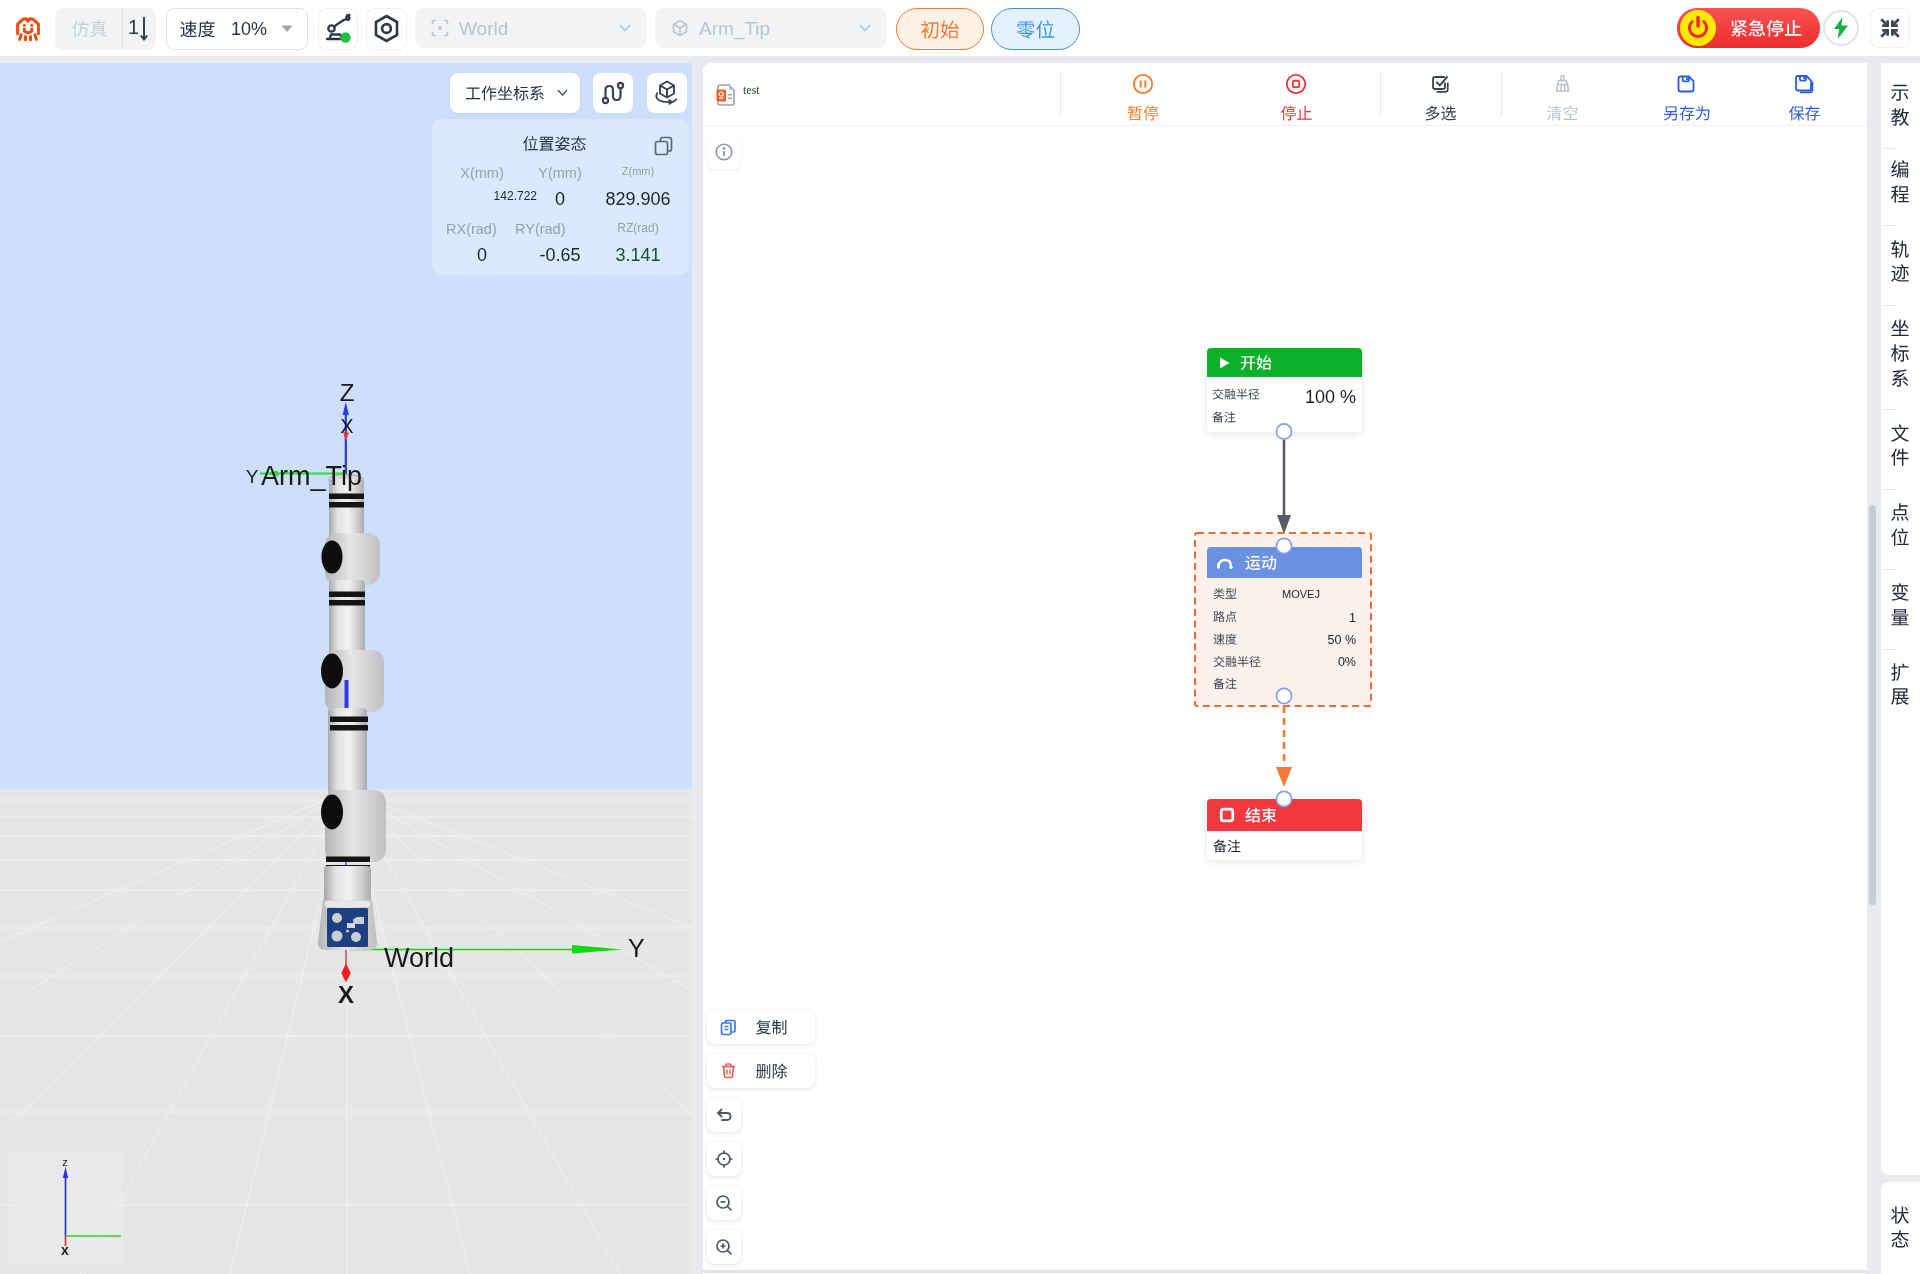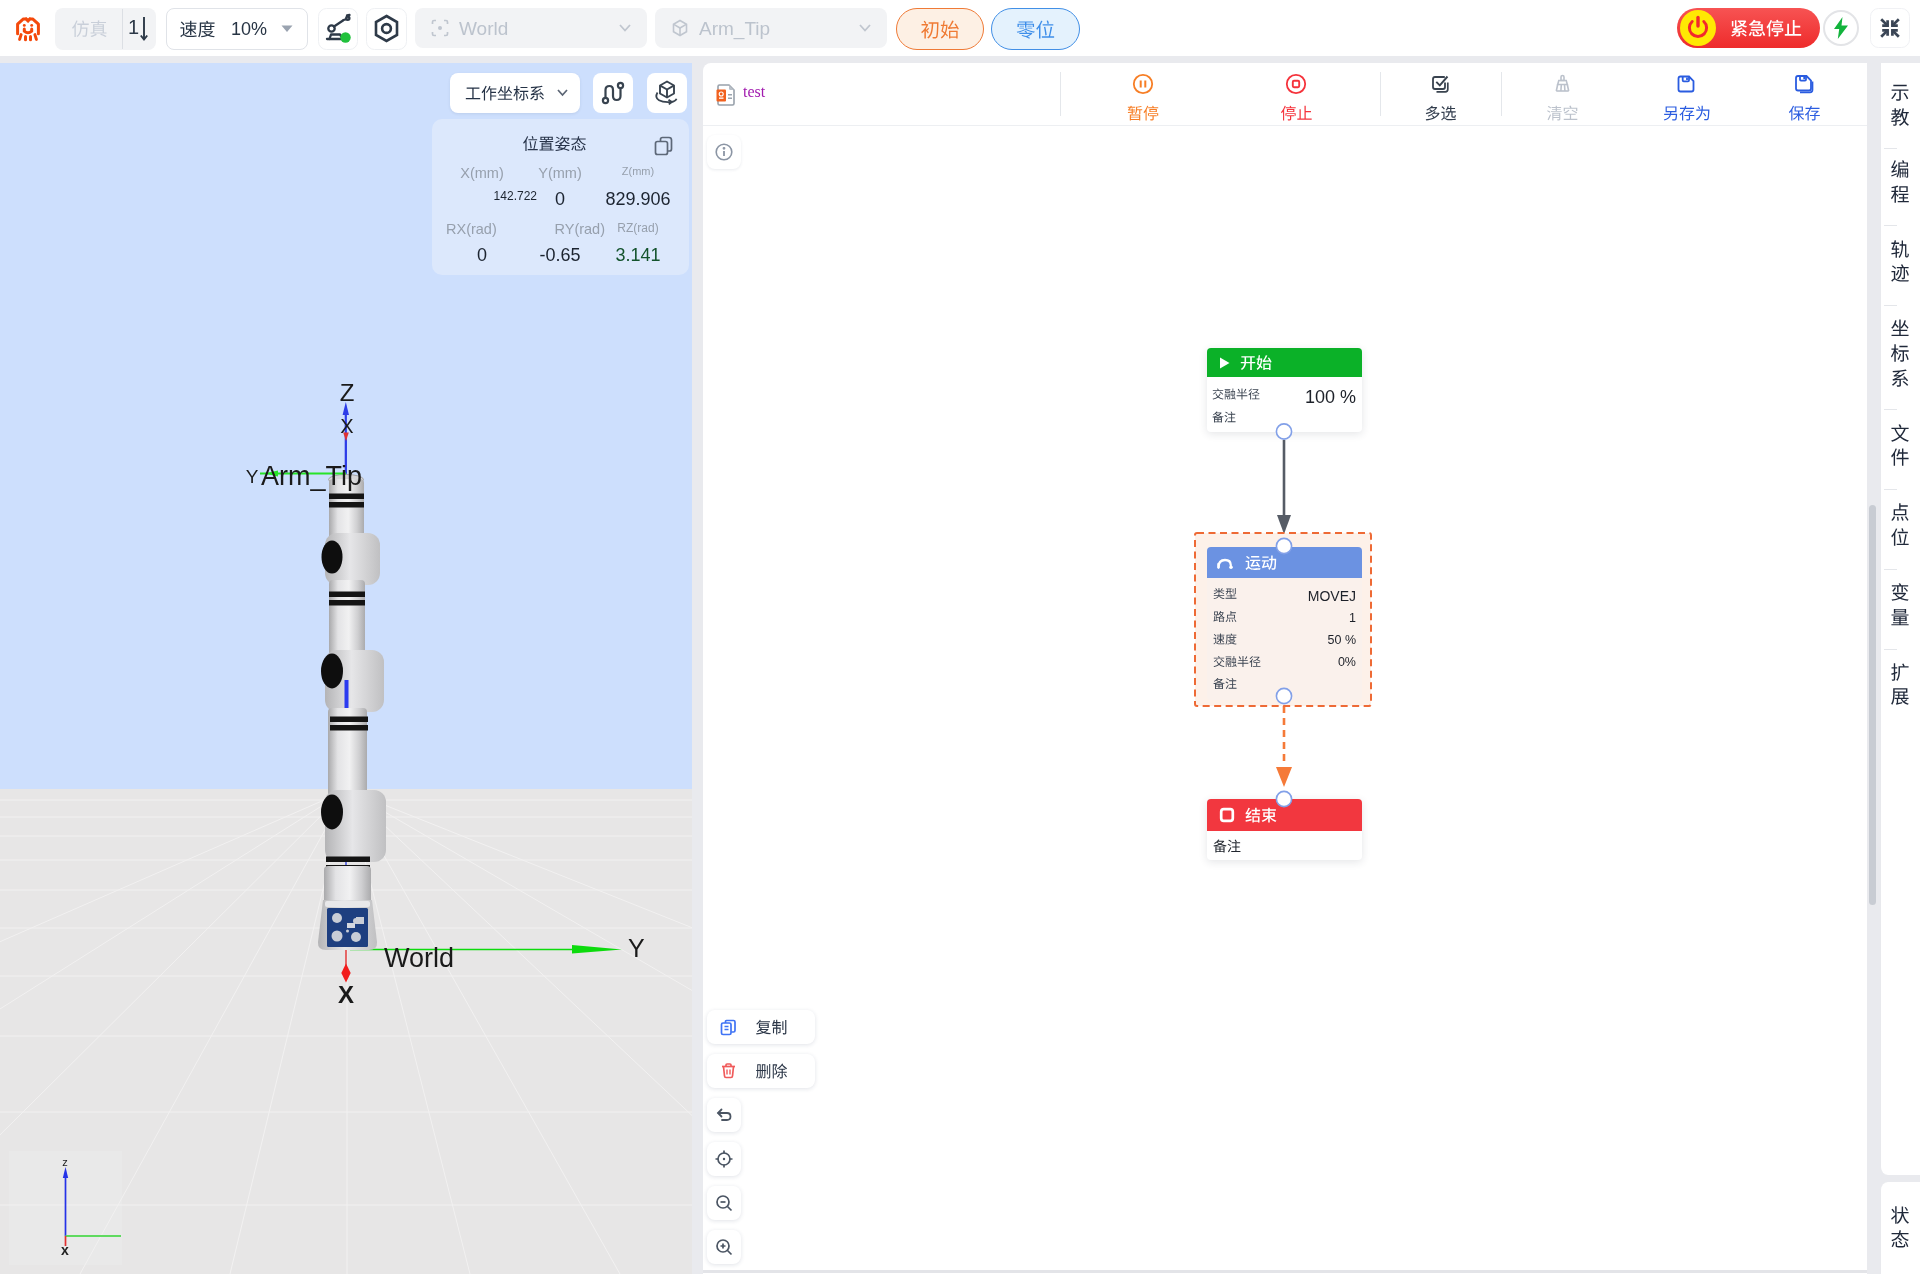--- a/index.html
+++ b/index.html
@@ -120,21 +120,21 @@
 <div id="prog"></div>
 <svg class="abs" style="left:714px;top:83px" width="24" height="24" viewBox="0 0 24 24">
 <path d="M4 3.5 Q4 2 5.5 2 H15 L20 7 V20.5 Q20 22 18.5 22 H5.5 Q4 22 4 20.5 Z" fill="#fff" stroke="#98a1ab" stroke-width="1.6"></path>
 <path d="M15 2 L20 7 H16.5 Q15 7 15 5.5 Z" fill="#b9c0c8"></path>
 <rect x="2.5" y="6.5" width="9.5" height="12" rx="1" fill="#f1611e"></rect>
 <circle cx="7.2" cy="11" r="2" fill="none" stroke="#fff" stroke-width="1.1"></circle>
     <rect x="5" y="14.5" width="4.5" height="1.3" fill="#fff"></rect>
 <rect x="14" y="11" width="4" height="1.5" fill="#9aa3ad"></rect>
     <rect x="14" y="14.5" width="4" height="1.5" fill="#9aa3ad"></rect>
   </svg>
-<div class="abs" style="left:743px;top:83px;font-size:16px;color:#a21caf;font-family:'Liberation Serif',serif">test</div>
+<div class="abs" style="left:743px;top:83px;font-size:12px;color:#14532d;font-family:'Liberation Serif',serif">test</div>
 <div class="tsep" style="left:1059.5px"></div>
 <div class="tsep" style="left:1379.5px"></div>
 <div class="tsep" style="left:1500.5px"></div>
 <svg class="abs" style="left:1131px;top:72px" width="24" height="24" viewBox="0 0 24 24" fill="none" stroke="#f77e25">
     <circle cx="12" cy="12" r="9.2" stroke-width="1.8"></circle>
     <path d="M9.7 8.5 V15.5 M14.3 8.5 V15.5" stroke-width="2"></path>
   </svg>
 <svg class="abs" style="left:1284px;top:72px" width="24" height="24" viewBox="0 0 24 24" fill="none" stroke="#f5323b">
     <circle cx="12" cy="12" r="9.2" stroke-width="1.8"></circle>
     <rect x="8.8" y="8.8" width="6.4" height="6.4" rx="1.2" stroke-width="1.9"></rect>
@@ -193,21 +193,21 @@
     <path d="M3.5 13.5 Q3.5 6 10 6 Q15.8 6 15.8 11.3"></path>
     <path d="M3.5 13.5 V10"></path>
     <circle cx="16" cy="13.2" r="1.8" fill="#fff" stroke="none"></circle>
   </svg>
 <div class="node" style="left:1207px;top:799px;width:155px;height:61px;background:#fff"></div>
 <div class="abs" style="left:1207px;top:799px;width:155px;height:32px;background:#f2373f;border-radius:4px 4px 0 0"></div>
 <svg class="abs" style="left:1219px;top:807px" width="16" height="16" viewBox="0 0 16 16">
     <rect x="2.2" y="2.2" width="11.6" height="11.6" rx="2.6" fill="none" stroke="#fff" stroke-width="2.7"></rect>
   </svg>
 <div class="abs" style="left:1246px;top:387px;width:110px;text-align:right;font-size:18px;color:#1d2129">100 %</div>
-<div class="abs" style="left:1246px;top:587.5px;width:110px;text-align:right;font-size:14px;color:#1d2129">MOVEJ</div>
+<div class="abs" style="left:1246px;top:587.5px;width:110px;text-align:center;font-size:11px;color:#1d2129">MOVEJ</div>
 <div class="abs" style="left:1246px;top:610.5px;width:110px;text-align:right;font-size:12.5px;color:#1d2129">1</div>
 <div class="abs" style="left:1246px;top:632.5px;width:110px;text-align:right;font-size:12.5px;color:#1d2129">50 %</div>
 <div class="abs" style="left:1246px;top:655px;width:110px;text-align:right;font-size:12.5px;color:#1d2129">0%</div>
 <svg class="abs" style="left:703px;top:126px;pointer-events:none" width="1164" height="1148" viewBox="0 0 1164 1148">
     <g transform="translate(-703,-126)">
       <circle cx="1284" cy="431.5" r="7.6" fill="#fff" stroke="#82a0e8" stroke-width="1.6"></circle>
       <circle cx="1284" cy="546" r="7.6" fill="#fff" stroke="#82a0e8" stroke-width="1.6"></circle>
       <circle cx="1284" cy="696" r="7.6" fill="#fff" stroke="#82a0e8" stroke-width="1.6"></circle>
       <circle cx="1284" cy="799" r="7.6" fill="#fff" stroke="#82a0e8" stroke-width="1.6"></circle>
     </g>
@@ -378,21 +378,21 @@
   </svg>
 <div class="abs" style="left:432px;top:119px;width:257px;height:156px;background:#dce8fc;border-radius:10px"></div>
 <svg class="abs" style="left:653px;top:135px" width="22" height="22" viewBox="0 0 22 22" stroke="#5d6878" stroke-width="1.7" fill="none">
     <rect x="2.5" y="6.5" width="12" height="13" rx="2"></rect>
     <path d="M7.5 6.5 V4.5 Q7.5 2.5 9.5 2.5 H16 Q18.5 2.5 18.5 5 V14 Q18.5 16 16.5 16 H14.5"></path>
   </svg>
 <div class="abs" style="left:437px;top:165px;width:90px;text-align:center;font-size:14.5px;color:#97a0ad">X(mm)</div>
 <div class="abs" style="left:515px;top:165px;width:90px;text-align:center;font-size:14.5px;color:#97a0ad">Y(mm)</div>
 <div class="abs" style="left:593px;top:165px;width:90px;text-align:center;font-size:11px;color:#97a0ad">Z(mm)</div>
 <div class="abs" style="left:446px;top:221px;width:90px;text-align:left;font-size:14.5px;color:#97a0ad">RX(rad)</div>
-<div class="abs" style="left:515px;top:221px;width:90px;text-align:right;font-size:14.5px;color:#97a0ad">RY(rad)</div>
+<div class="abs" style="left:515px;top:221px;width:90px;text-align:left;font-size:14.5px;color:#97a0ad">RY(rad)</div>
 <div class="abs" style="left:593px;top:221px;width:90px;text-align:center;font-size:12px;color:#97a0ad">RZ(rad)</div>
 <div class="abs" style="left:427px;top:189px;width:110px;text-align:right;font-size:12px;color:#1c2430">142.722</div>
 <div class="abs" style="left:505px;top:189px;width:110px;text-align:center;font-size:18px;color:#1c2430">0</div>
 <div class="abs" style="left:583px;top:189px;width:110px;text-align:center;font-size:18px;color:#1c2430">829.906</div>
 <div class="abs" style="left:427px;top:245px;width:110px;text-align:center;font-size:18px;color:#1c2430">0</div>
 <div class="abs" style="left:505px;top:245px;width:110px;text-align:center;font-size:18px;color:#1c2430">-0.65</div>
 <div class="abs" style="left:583px;top:245px;width:110px;text-align:center;font-size:18px;color:#14532d">3.141</div>
 <svg class="abs" style="left:0;top:0;pointer-events:none" width="1920" height="1274" viewBox="0 0 1920 1274">
     <defs>
       <path id="r4eff" d="M585 822C603 773 624 707 632 668L709 689C700 728 678 791 659 839ZM323 664V591H495C489 343 470 100 281 -29C300 -41 325 -64 336 -81C483 23 537 187 560 373H809C798 127 784 31 761 8C752 -2 743 -5 724 -4C704 -4 652 -4 598 1C610 -18 619 -48 621 -70C674 -72 727 -73 756 -70C787 -68 809 -60 829 -37C860 -2 873 106 887 410C888 420 888 444 888 444H567C571 492 573 541 575 591H960V664ZM266 839C213 688 126 538 32 440C46 422 68 383 76 365C106 398 136 436 164 477V-78H237V596C276 666 310 742 338 817Z"></path>

